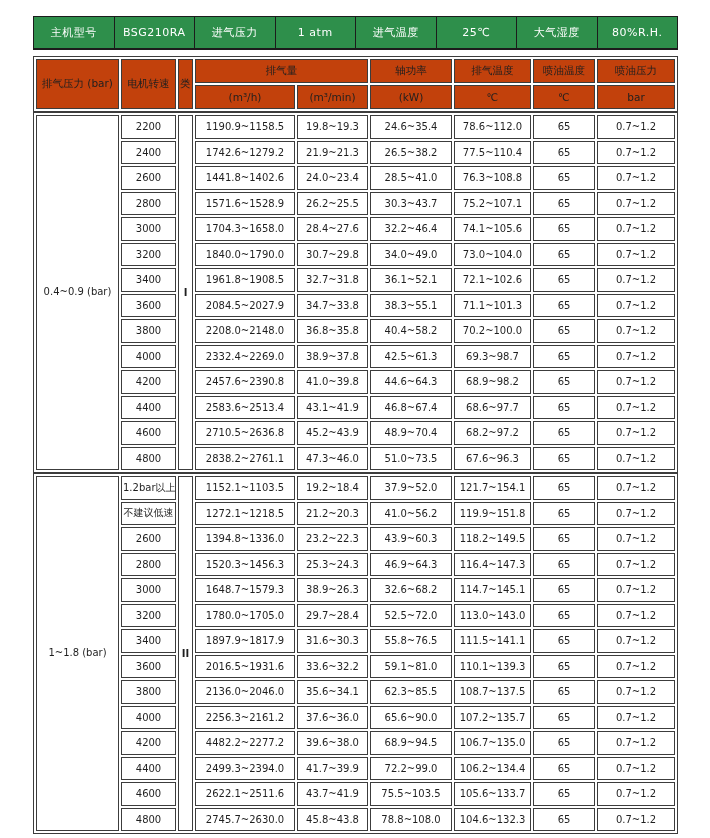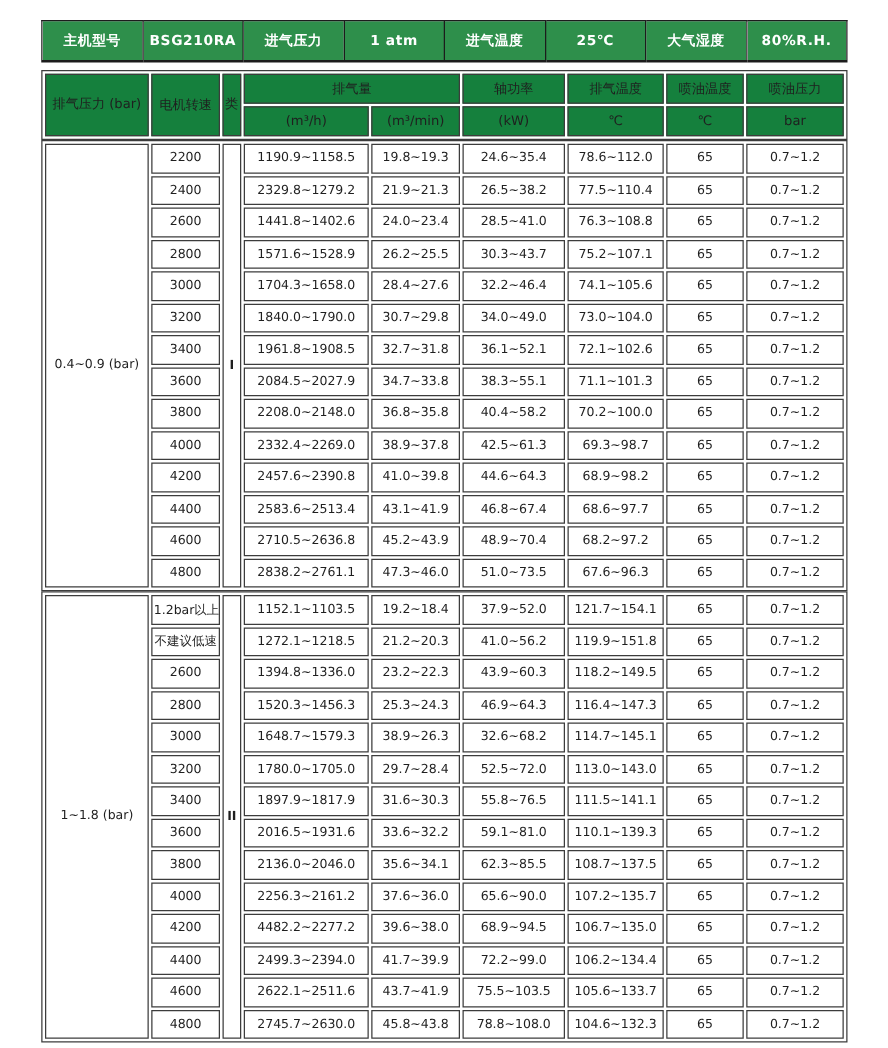--- a/index.html
+++ b/index.html
@@ -25,21 +25,21 @@
   }
   table.info-table td {
     border: 1px solid #1c1c1c;
     border-bottom: 2px solid #1c1c1c;
     background: #2e8f4b;
     color: #ffffff;
     text-align: center;
     vertical-align: middle;
     height: 29px;
     font-size: 11px;
-    font-weight: 700;
+    font-weight: 400;
     letter-spacing: 0.5px;
     overflow: hidden;
     white-space: nowrap;
   }
   .gap { height: 6px; }
   
   table.main-table {
     width: 100%;
     border-collapse: separate;
     border-spacing: 2px;
@@ -51,21 +51,21 @@
     border: 1px solid #3c3c3c;
     text-align: center;
     vertical-align: middle;
     font-size: 10px;
     color: #1f1f1f;
     overflow: hidden;
     white-space: nowrap;
     padding: 0 1px;
   }
   table.header-table td {
-    background: #15803d;
+    background: #c2410c;
     height: 22px;
     font-size: 10.5px;
   }
   table.section-table td { height: 21.5px; }
   .pre { white-space: pre-line; line-height: 1.25; }
   td.type-cell { font-weight: 700; font-size: 11px; }
   td.pressure-cell { font-size: 10px; margin-top: 45px; }
 </style>
 </head>
 <body>
@@ -155,21 +155,21 @@
           <td class="type-cell" rowspan="14">I</td>
           <td>1190.9~1158.5</td>
           <td>19.8~19.3</td>
           <td>24.6~35.4</td>
           <td>78.6~112.0</td>
           <td>65</td>
           <td>0.7~1.2</td>
         </tr>
         <tr>
           <td>2400</td>
-          <td>2329.8~1279.2</td>
+          <td>1742.6~1279.2</td>
           <td>21.9~21.3</td>
           <td>26.5~38.2</td>
           <td>77.5~110.4</td>
           <td>65</td>
           <td>0.7~1.2</td>
         </tr>
         <tr>
           <td>2600</td>
           <td>1441.8~1402.6</td>
           <td>24.0~23.4</td>

